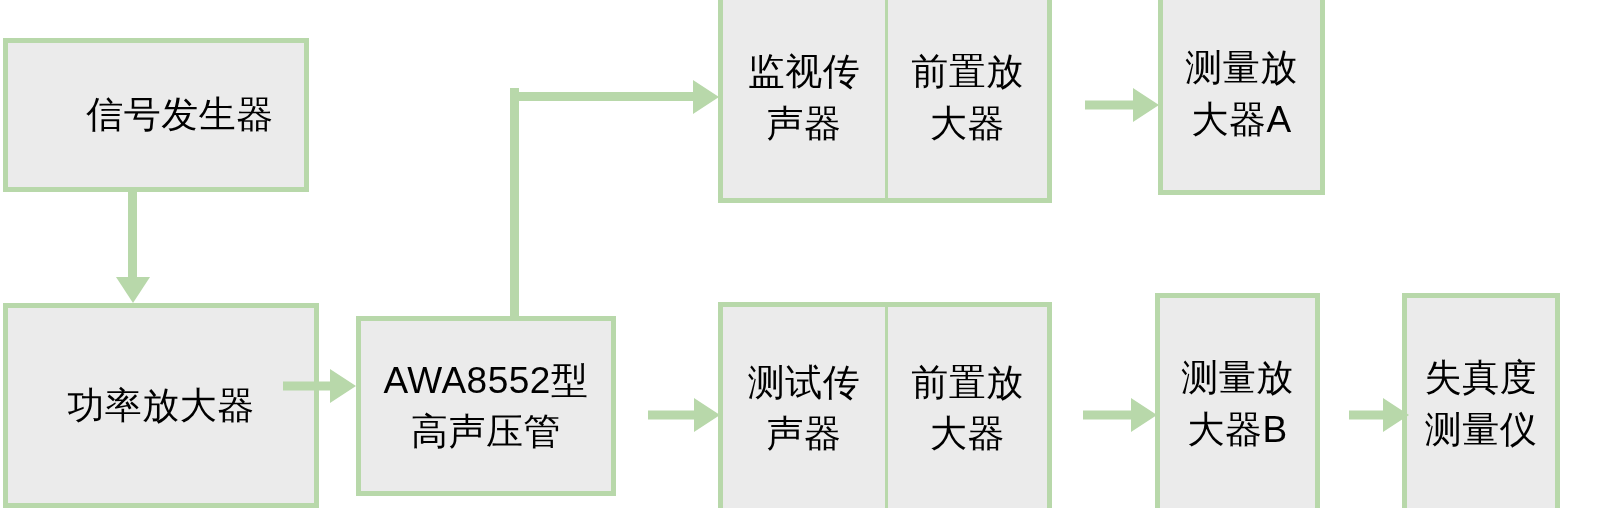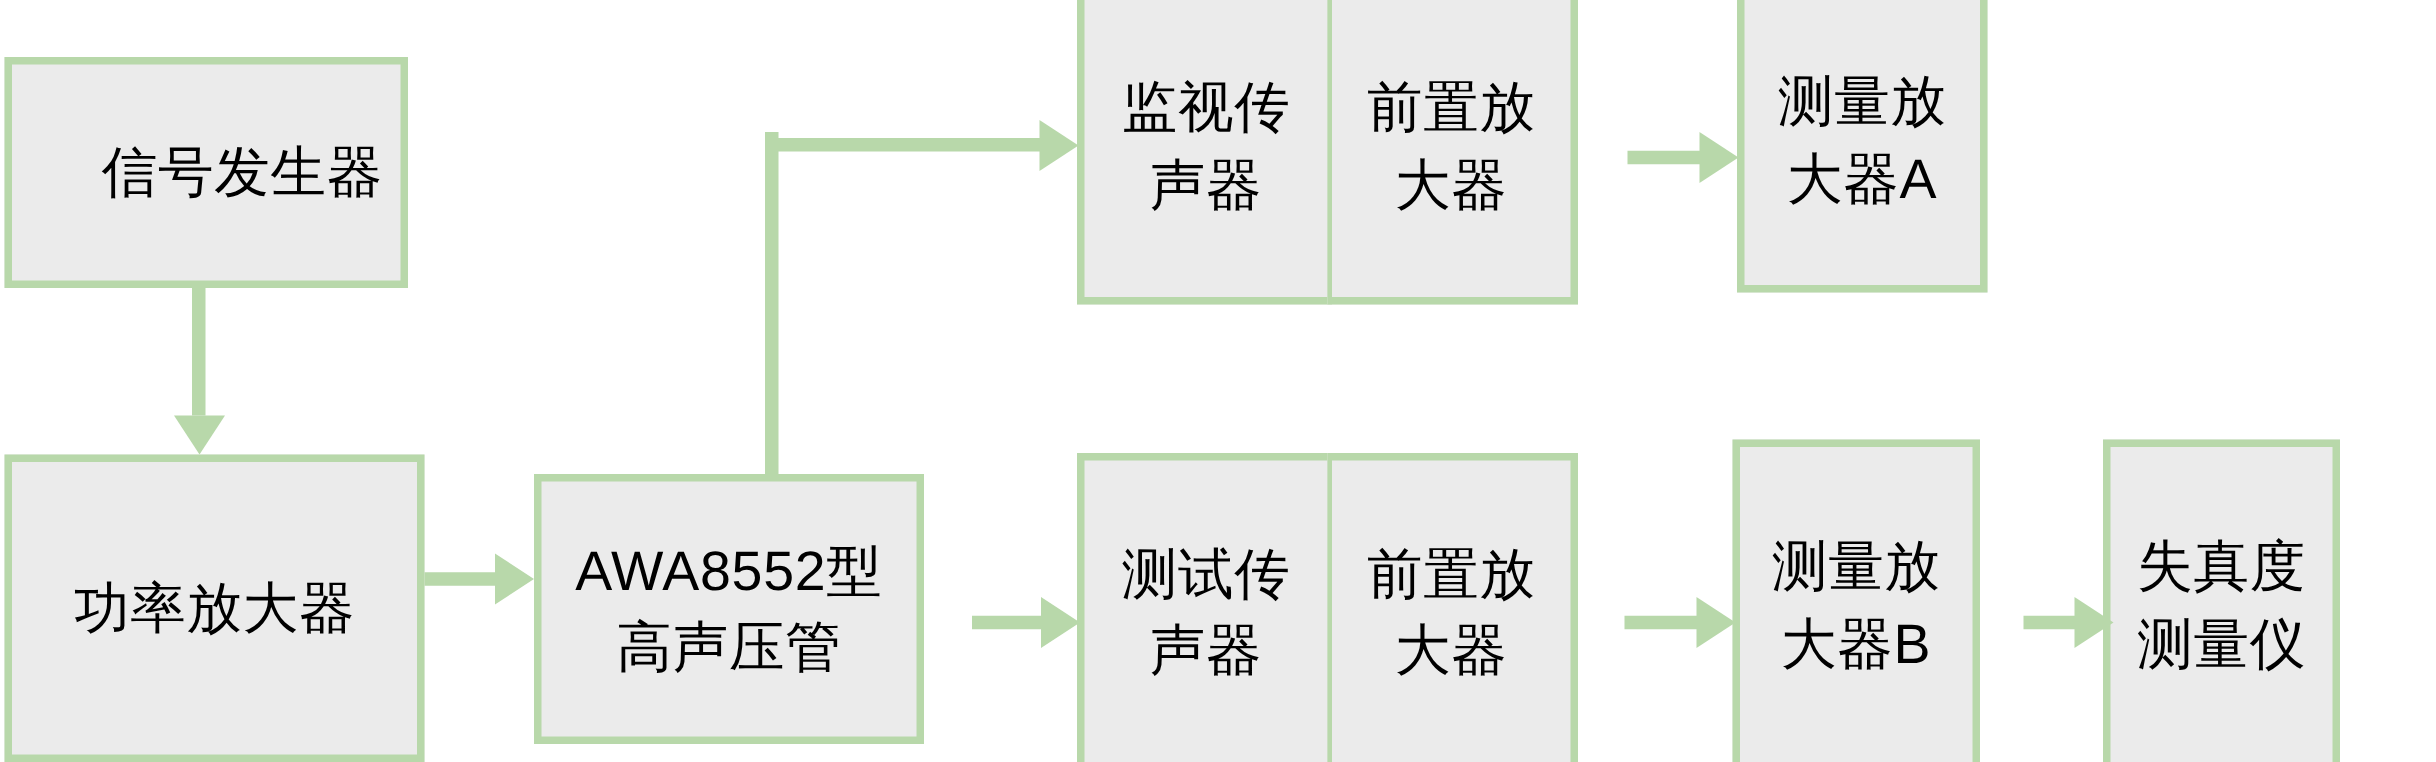--- a/index.html
+++ b/index.html
@@ -72,23 +72,23 @@
     border-top: 26px solid #b8d8aa;
     left: 50%;
     transform: translateX(-50%);
   }
 </style>
 </head>
 <body>
 
 <div id="diagram">
 
-  <div class="node" style="left:3px; top:38px; width:269px; height:154px;padding-left:48px;">信号发生器</div>
+  <div class="node" style="left:3px; top:38px; width:306px; height:154px;padding-left:48px;">信号发生器</div>
 
-  <div class="node" style="left:3px; top:303px; width:280px; height:205px;">功率放大器</div>
+  <div class="node" style="left:3px; top:303px; width:316px; height:205px;">功率放大器</div>
 
   <div class="node two-line" style="left:356px; top:316px; width:260px; height:180px;">AWA8552型
 高声压管</div>
 
   <div class="node two-line pair-left" style="left:718px; top:-8px; width:170px; height:211px;">监视传
 声器</div>
 
   <div class="node two-line pair-right" style="left:885px; top:-8px; width:167px; height:211px;">前置放
 大器</div>
 

